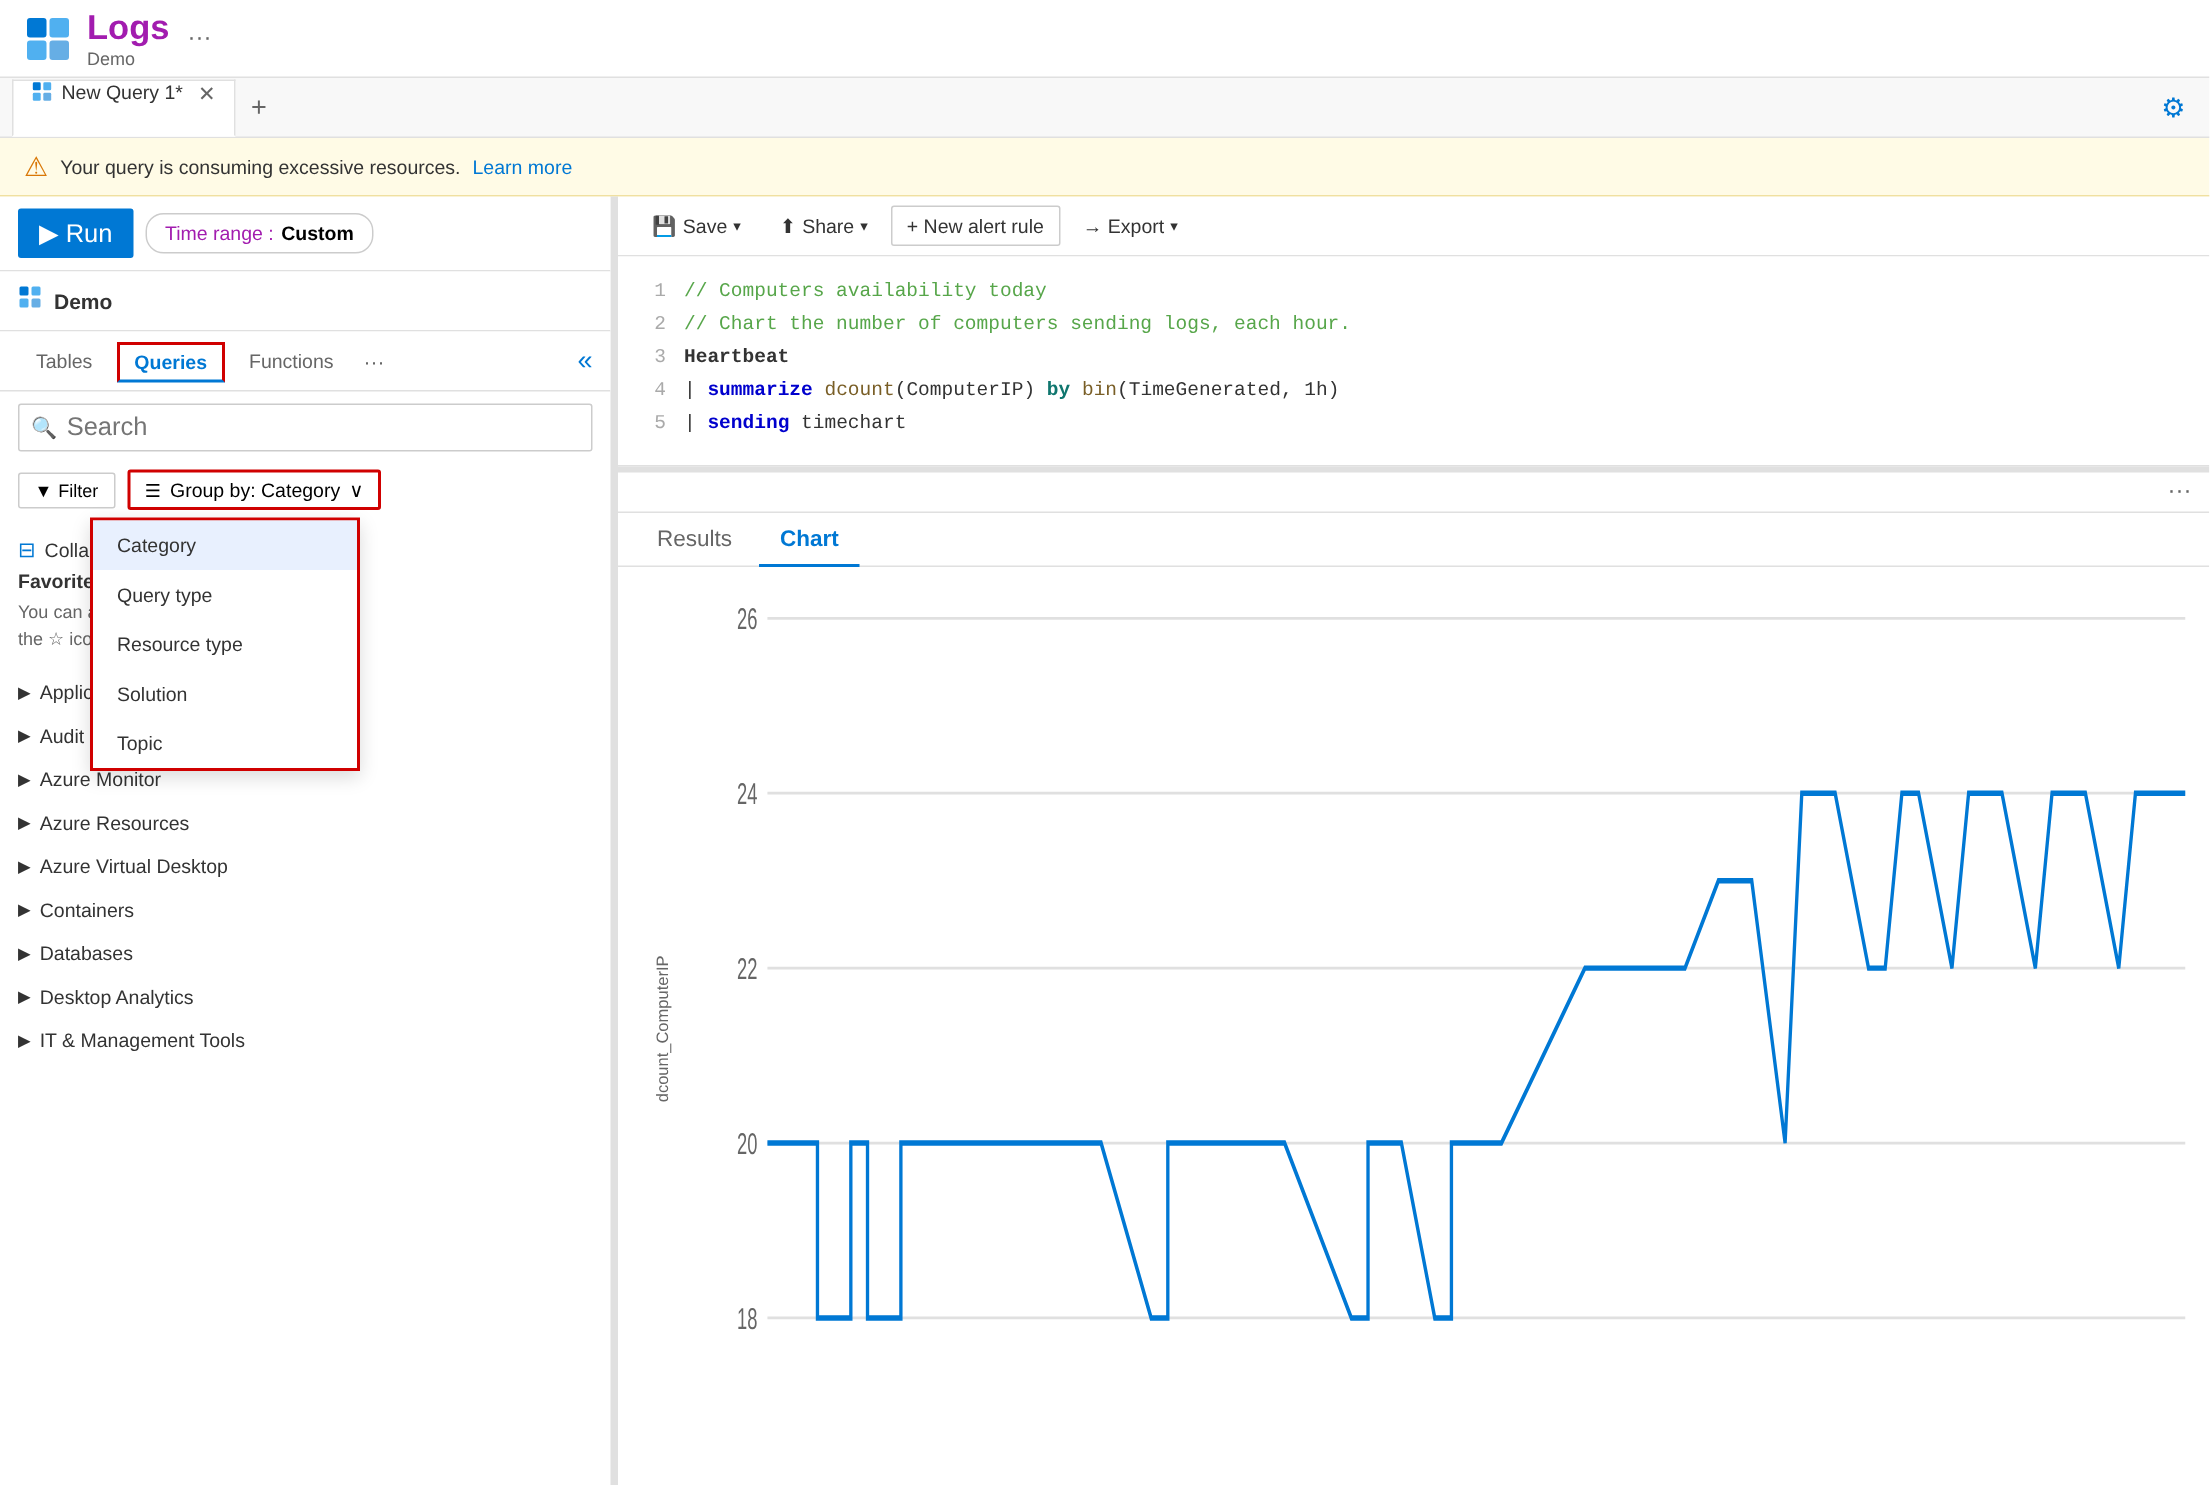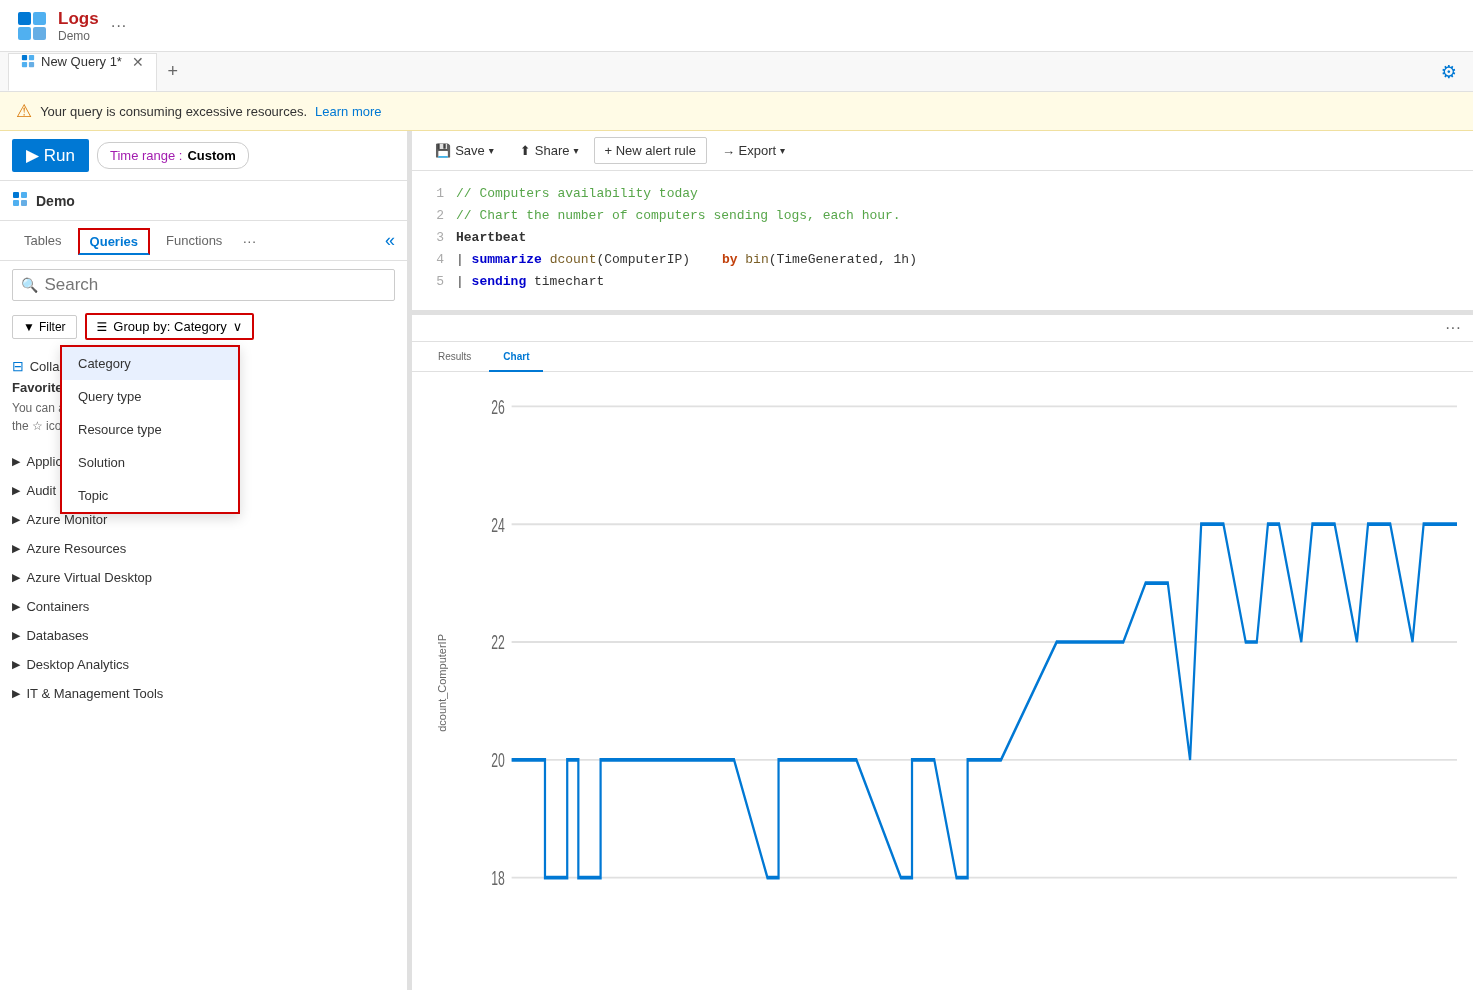--- a/index.html
+++ b/index.html
@@ -199,21 +199,21 @@
     .chart-toolbar {
       display: flex; align-items: center; justify-content: flex-end;
       padding: 4px 12px; border-bottom: 1px solid #e0e0e0;
     }
 
     .chart-tabs {
       display: flex; align-items: center; padding: 0 12px;
       border-bottom: 1px solid #e0e0e0; gap: 4px;
     }
     .chart-tab {
-      padding: 8px 14px; cursor: pointer; font-size: 10px; color: #666;
+      padding: 8px 14px; cursor: pointer; font-size: 15px; color: #666;
       border-bottom: 2px solid transparent; position: relative; top: 1px;
     }
     .chart-tab.active { color: #0078d4; border-bottom: 2px solid #0078d4; font-weight: 600; }
 
     .chart-container {
       flex: 1; padding: 16px; overflow: hidden; position: relative;
     }
 
     
     .splitter-v {
@@ -229,21 +229,21 @@
 <div class="app-header">
   <div class="app-logo">
     <svg viewBox="0 0 32 32" width="32" height="32">
       <rect x="2" y="2" width="13" height="13" rx="2" fill="#0078d4"></rect>
       <rect x="17" y="2" width="13" height="13" rx="2" fill="#50b0f0"></rect>
       <rect x="2" y="17" width="13" height="13" rx="2" fill="#50b0f0"></rect>
       <rect x="17" y="17" width="13" height="13" rx="2" fill="#0078d4" opacity="0.6"></rect>
     </svg>
   </div>
   <div>
-    <div style="font-size:17px;font-weight:600;color:#b91c1c;">Logs</div>
+    <div style="font-size:23px;font-weight:600;color:#a21caf;">Logs</div>
     <div style="font-size:12px;color:#666;">Demo</div>
   </div>
   <span style="color:#666;font-size:16px;margin-left:12px;cursor:pointer;">···</span>
 </div>
 
 <div class="tab-bar">
   <div class="tab">
     <span class="tab-icon">
       <svg viewBox="0 0 16 16" width="14" height="14">
         <rect x="1" y="1" width="6" height="6" rx="1" fill="#0078d4"></rect>
@@ -406,21 +406,21 @@
       <div class="code-line">
         <span class="line-num">2</span>
         <span class="code-comment">// Chart the number of computers sending logs, each hour.</span>
       </div>
       <div class="code-line">
         <span class="line-num">3</span>
         <span class="code-text"><strong>Heartbeat</strong></span>
       </div>
       <div class="code-line">
         <span class="line-num">4</span>
-        <span class="code-text">| <span style="color:#0000cd;font-weight:600;">summarize</span> <span style="color:#795e26;">dcount</span>(ComputerIP) <span style="color:#c2410c;font-weight:600;margin-left:24px;">by</span> <span style="color:#795e26;">bin</span>(TimeGenerated, 1h)</span>
+        <span class="code-text">| <span style="color:#0000cd;font-weight:600;">summarize</span> <span style="color:#795e26;">dcount</span>(ComputerIP) <span style="color:#0f766e;font-weight:600;">by</span> <span style="color:#795e26;">bin</span>(TimeGenerated, 1h)</span>
       </div>
       <div class="code-line">
         <span class="line-num">5</span>
         <span class="code-text">| <span style="color:#0000cd;font-weight:600;">sending</span> timechart</span>
       </div>
     </div>
 
     <div class="splitter-h"></div>
 
     <div class="chart-area">

